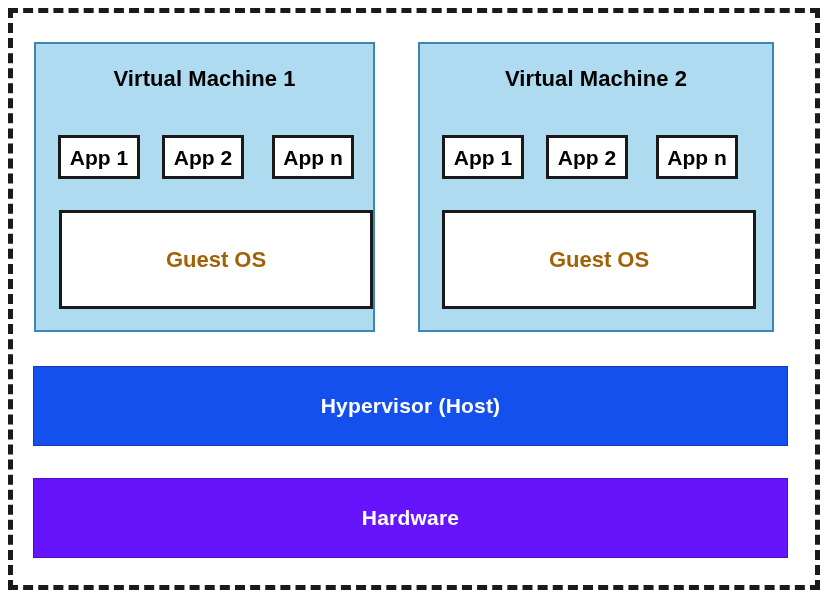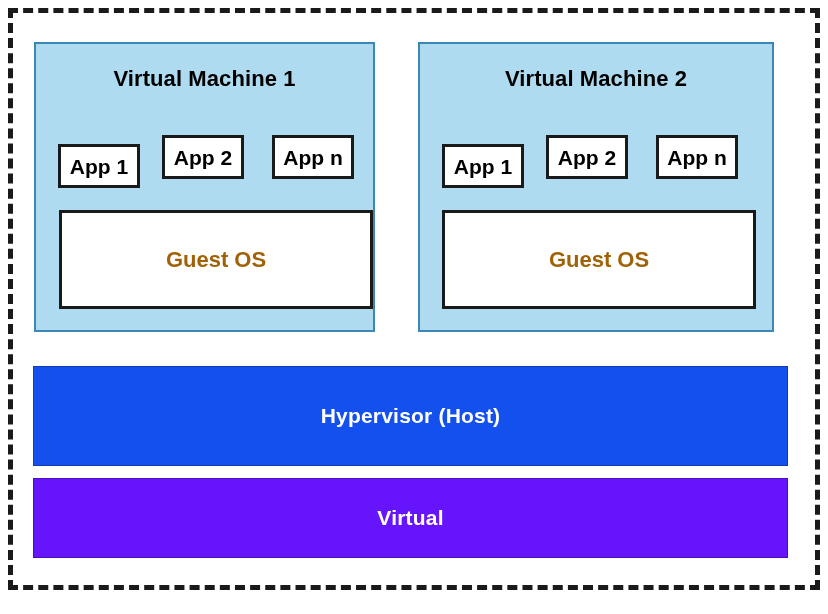--- a/index.html
+++ b/index.html
@@ -72,21 +72,21 @@
     display: flex;
     align-items: center;
     justify-content: center;
   }
   .app-box .app-label {
     font-size: 21px;
     font-weight: bold;
     color: #000000;
     line-height: 1;
   }
-  .app-slot-0 { left: 22px;  width: 82px; margin-top: 9px; }
+  .app-slot-0 { left: 22px;  width: 82px; }
   .app-slot-1 { left: 126px; width: 82px; align-items: center; }
   .app-slot-2 { left: 236px; width: 82px; }
 
   
   .guest-os-box {
     position: absolute;
     left: 23px;
     top: 166px;
     width: 314px;
     height: 99px;
@@ -116,21 +116,21 @@
     justify-content: center;
   }
   .layer-bar .layer-label {
     font-size: 21px;
     font-weight: bold;
     color: #ffffff;
     letter-spacing: 0.2px;
   }
   #hypervisor-bar {
     top: 366px;
-    height: 100px;
+    height: 80px;
   }
   #hardware-bar {
     top: 478px;
     height: 80px;
   }
 </style>
 </head>
 <body>
 
 <div id="diagram-canvas">
@@ -175,16 +175,16 @@
     <div class="guest-os-box">
       <span class="guest-os-label">Guest OS</span>
     </div>
   </div>
 
   <div class="layer-bar" id="hypervisor-bar" style="background: rgb(20, 80, 238);">
     <span class="layer-label">Hypervisor (Host)</span>
   </div>
 
   <div class="layer-bar" id="hardware-bar" style="background: rgb(102, 20, 252);">
-    <span class="layer-label">Virtual</span>
+    <span class="layer-label">Hardware</span>
   </div>
 
 </div>
 
 </body></html>

